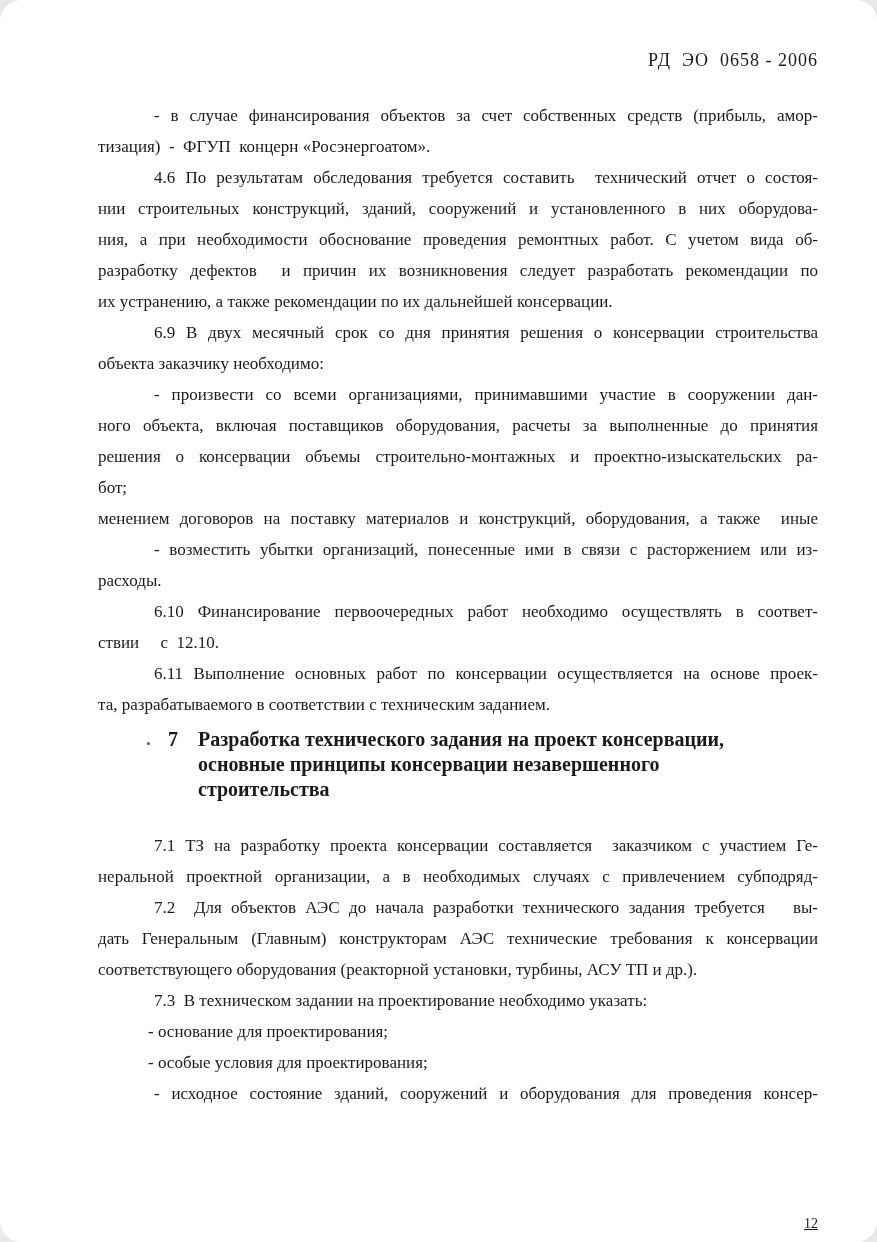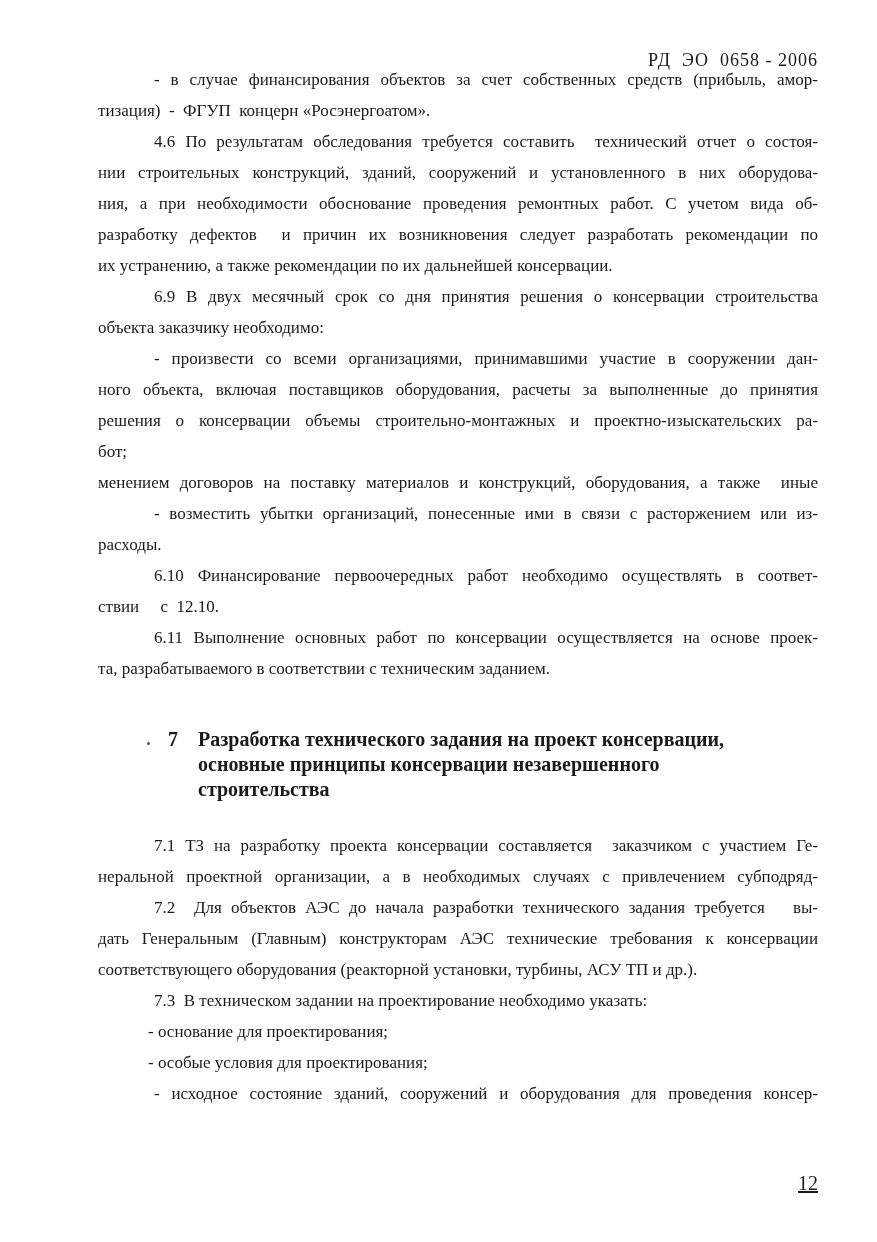--- a/index.html
+++ b/index.html
@@ -8,37 +8,38 @@
     background: #e8e8e8;
   }
   .page {
     position: relative;
     width: 877px;
     height: 1242px;
     background: #ffffff;
     color: #1a1a1a;
     font-family: "Liberation Serif", "DejaVu Serif", serif;
     overflow: hidden;
+    border-radius: 21px;
   }
   .doc-header {
     position: absolute;
     top: 50px;
     left: 98px;
     width: 720px;
     text-align: right;
     font-size: 18px;
     white-space: pre-wrap;
     letter-spacing: 1px;
   }
   .textblock {
     position: absolute;
     left: 98px;
     width: 720px;
   }
-  .block-1 { top: 64px; }
+  .block-1 { top: 100px; }
   .block-2 { top: 830px; }
   .line {
     line-height: 31px;
     font-size: 17px;
     white-space: pre-wrap;
     text-align: left;
   }
   .indent { text-indent: 56px; }
   .indent-sm { text-indent: 50px; }
   .justify {
@@ -65,25 +66,25 @@
     position: absolute;
     left: 147px;
     top: 742px;
     width: 3px;
     height: 3px;
     background: #555;
     border-radius: 50%;
   }
   .page-number {
     position: absolute;
-    top: 1172px;
+    top: 1216px;
     left: 98px;
     width: 720px;
     text-align: right;
-    font-size: 20px;
+    font-size: 14px;
     text-decoration: underline;
   }
 </style>
 </head>
 <body>
 
 <div class="page">
 
   <div class="doc-header">РД  ЭО  0658 - 2006</div>
 

